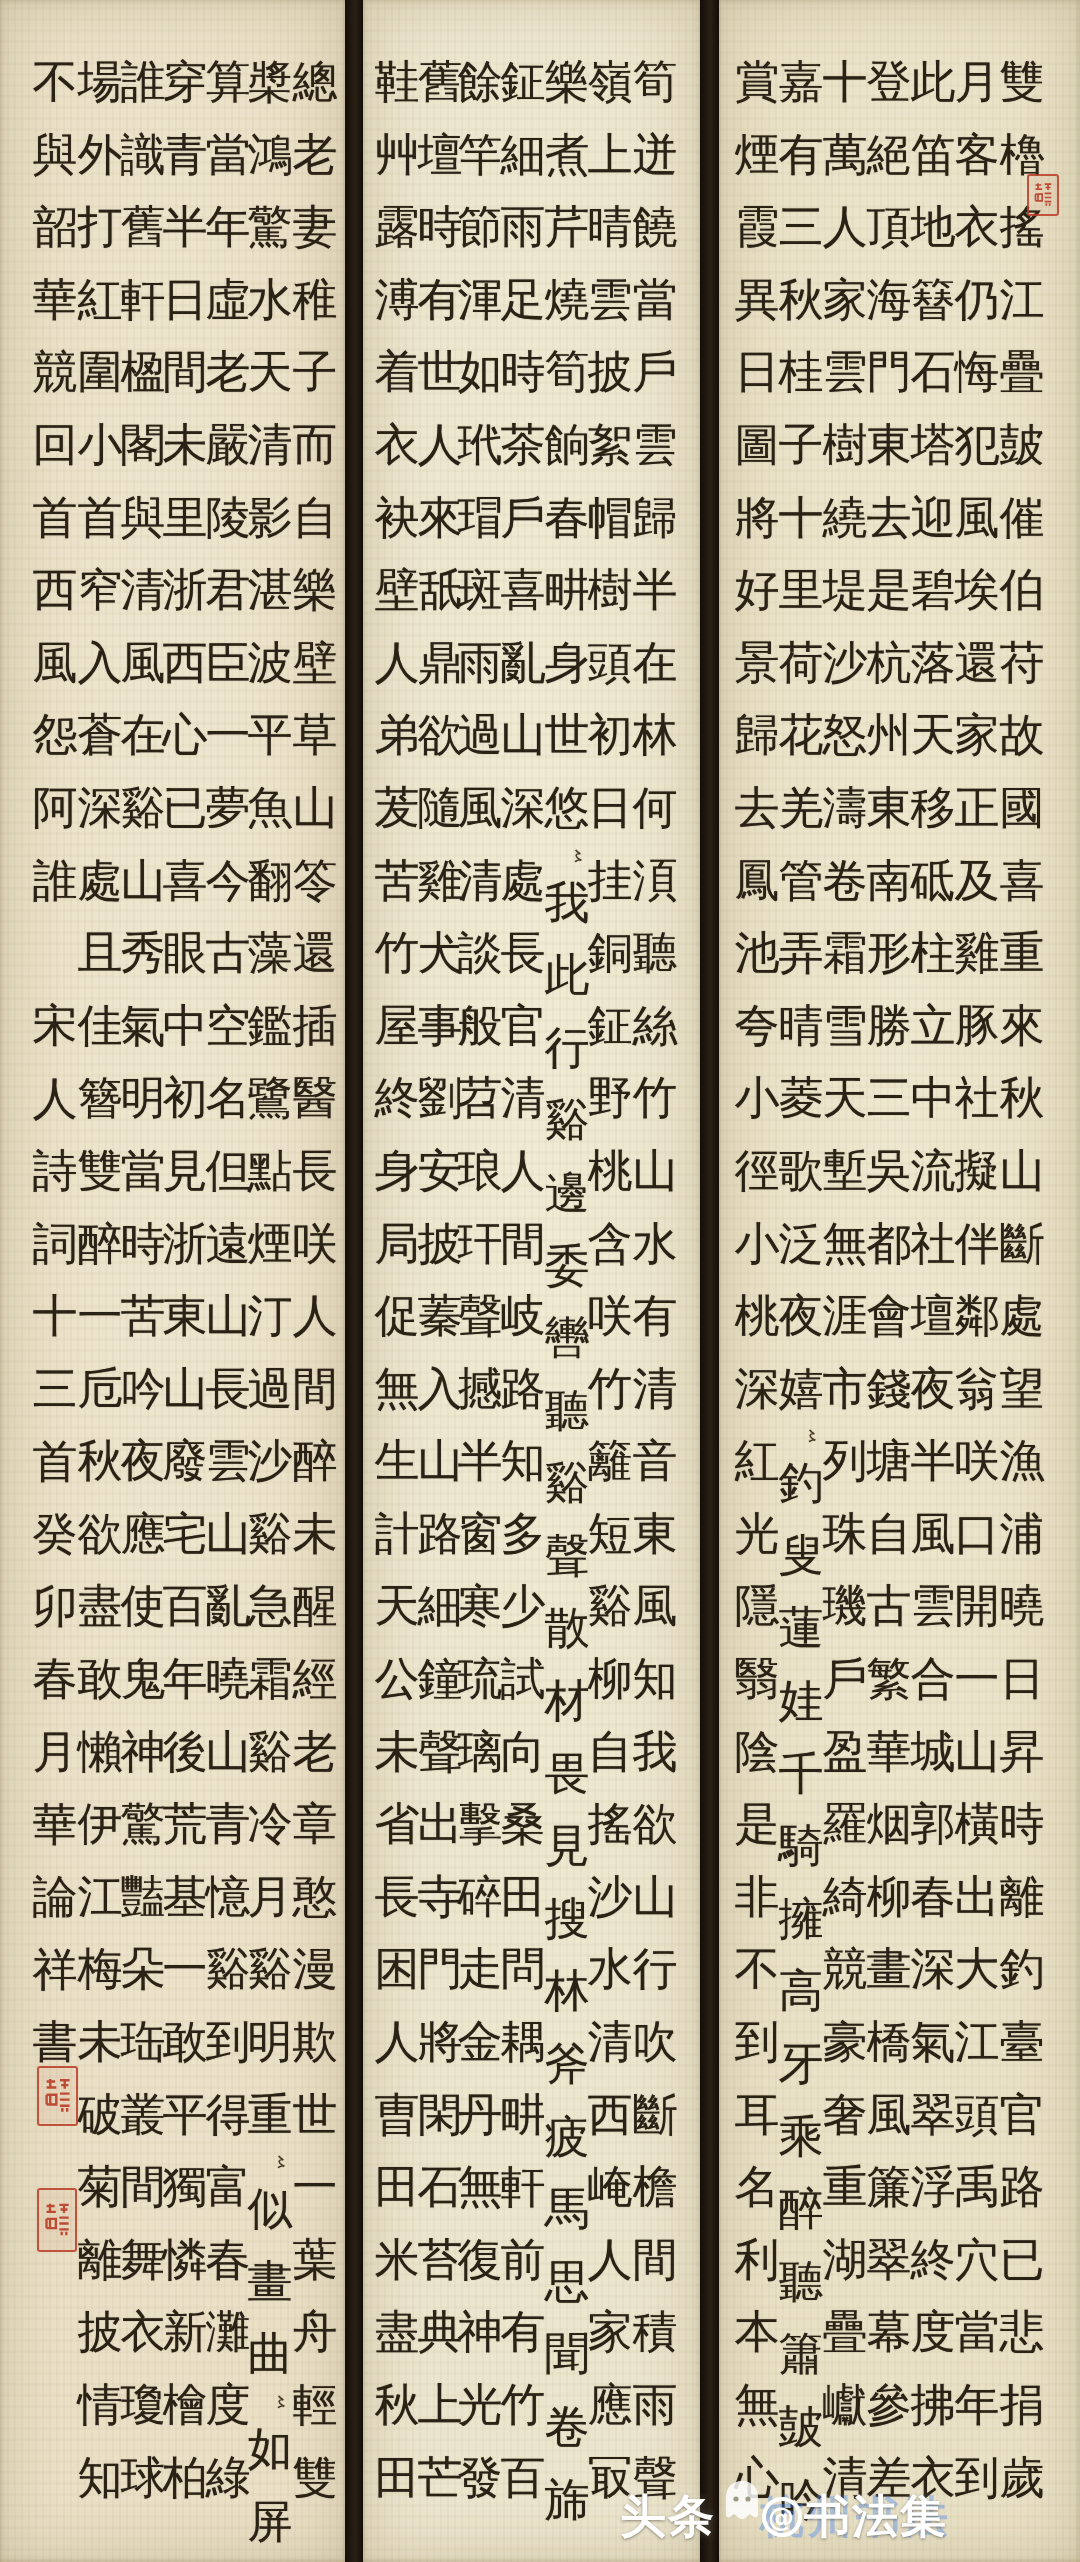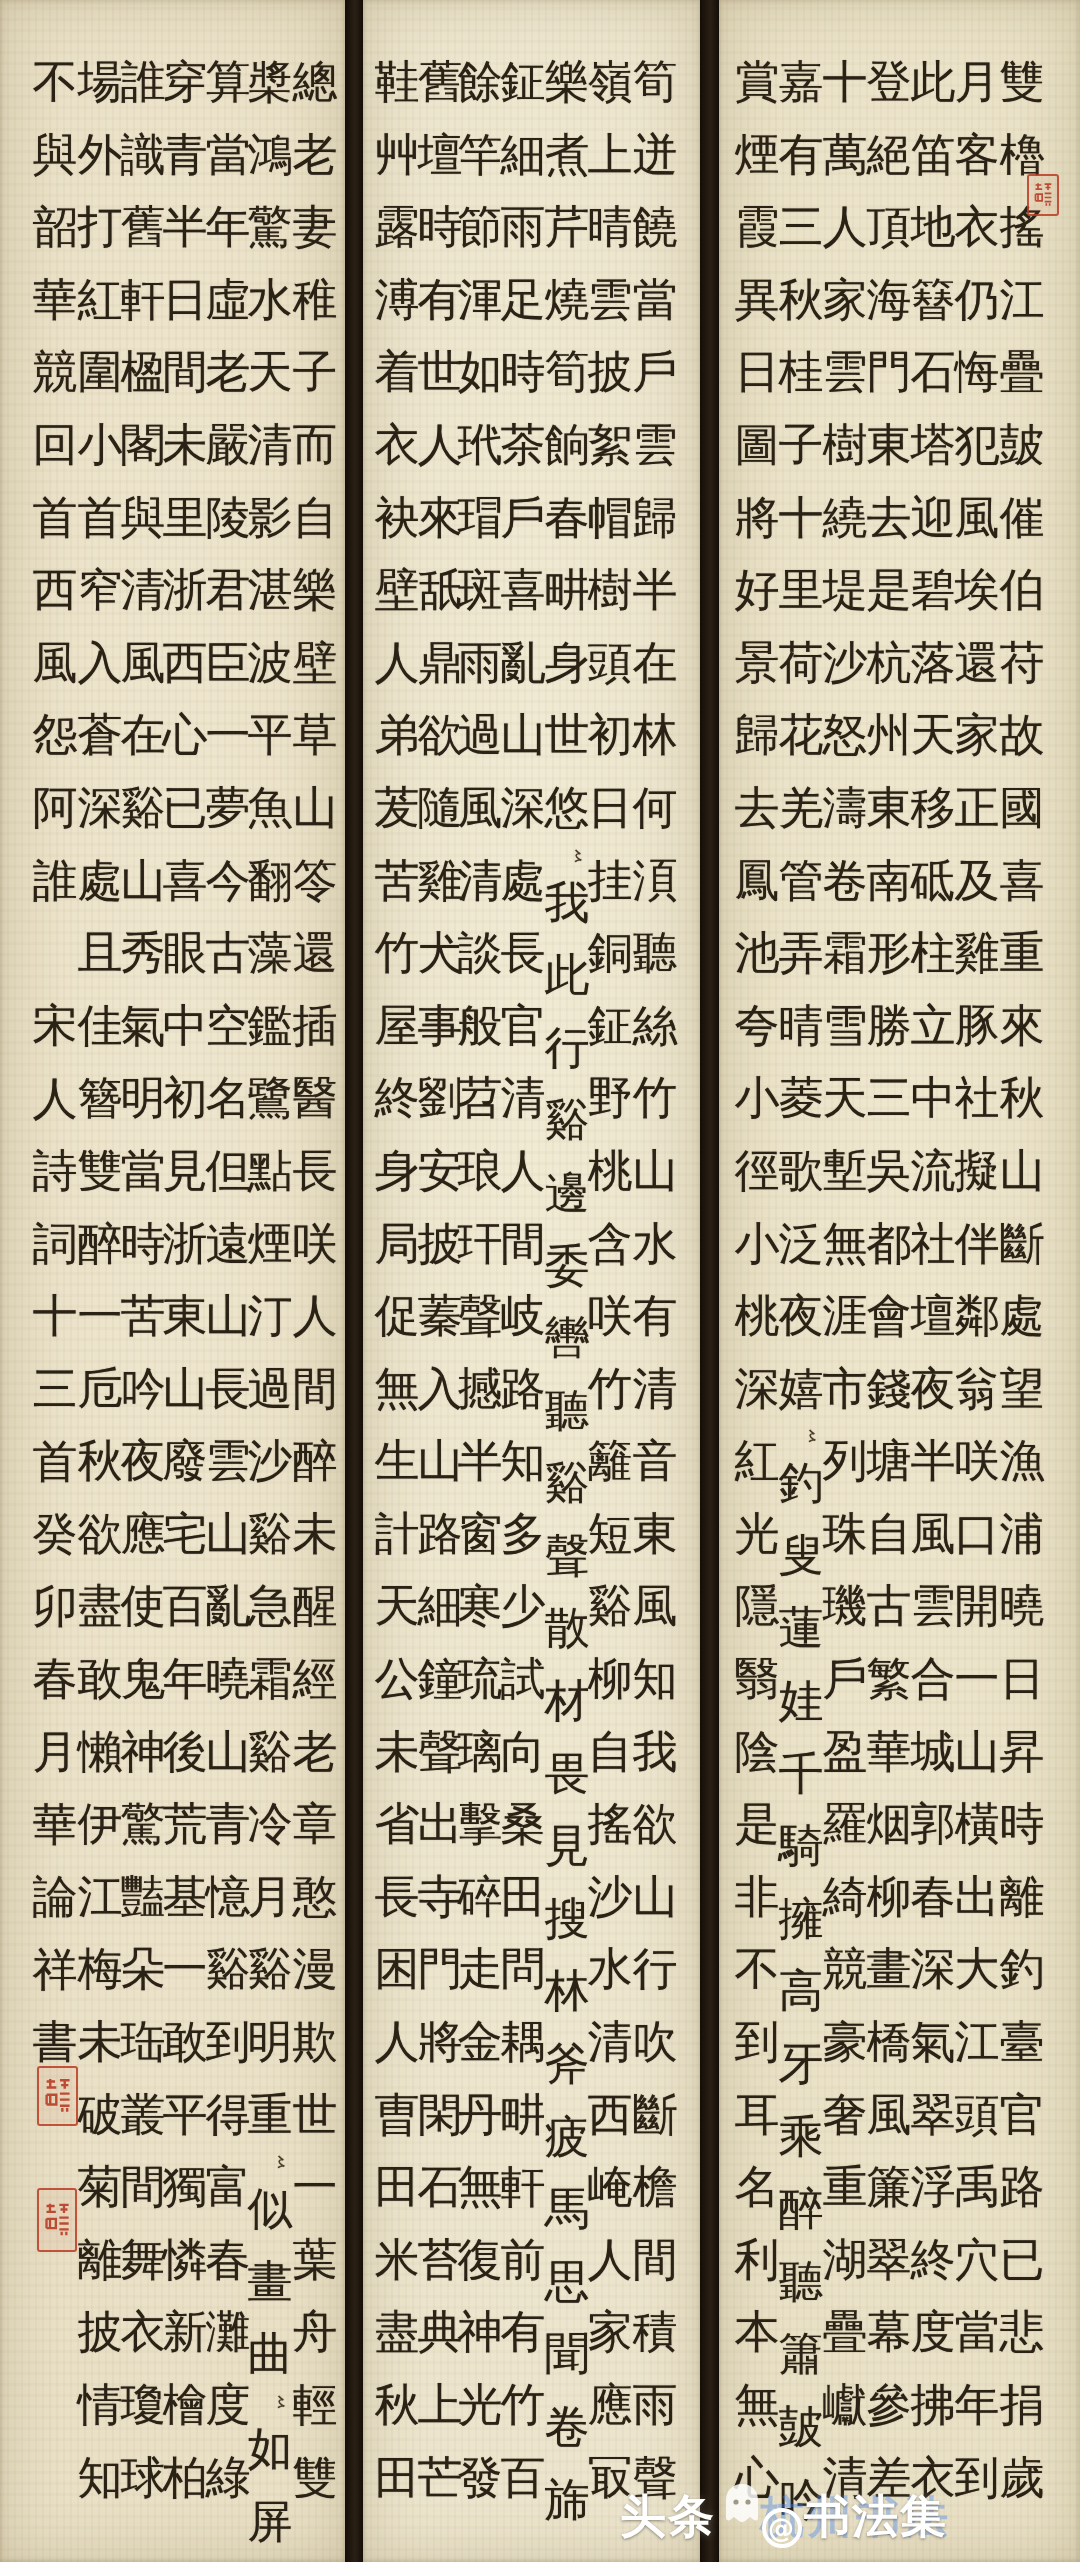--- a/index.html
+++ b/index.html
@@ -32,21 +32,21 @@
     height:22px;line-height:22px;font-size:19px;align-self:flex-end;width:24px;
     color:#4a3c28;
   }
   .seal{
     position:absolute;border:2px solid rgba(186,60,38,.85);border-radius:3px;
     background:rgba(205,80,50,.07);
     display:flex;align-items:center;justify-content:center;
   }
   .seal svg{display:block;}
   .watermark{
-    position:absolute;display:flex;align-items:flex-end;gap:0;
+    position:absolute;display:flex;align-items:center;gap:0;
     font-family:"DejaVu Sans",sans-serif;
   }
   .wm-echo{
     position:absolute;color:#3b82f6;opacity:.38;font-size:44px;font-weight:700;
     letter-spacing:4px;font-family:"DejaVu Sans",sans-serif;
   }
   .wm-main{
     color:#ffffff;font-size:46px;font-weight:800;letter-spacing:2px;
     text-shadow:0 1px 3px rgba(60,55,40,.55), 0 0 10px rgba(255,255,255,.25);
     display:flex;align-items:center;gap:4px;

